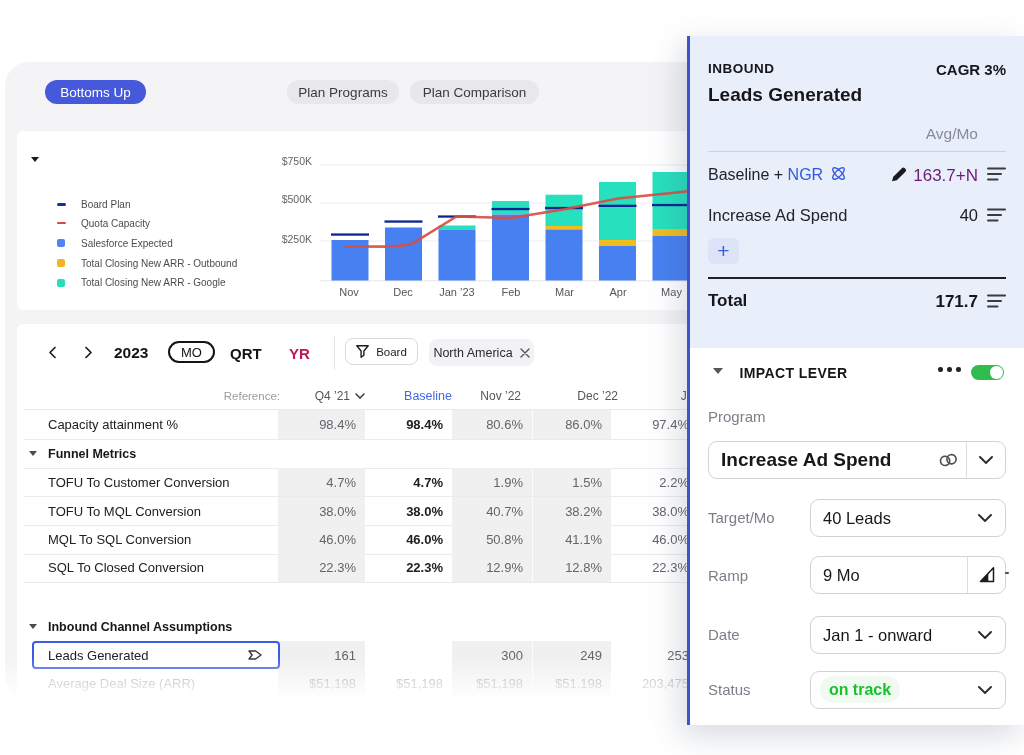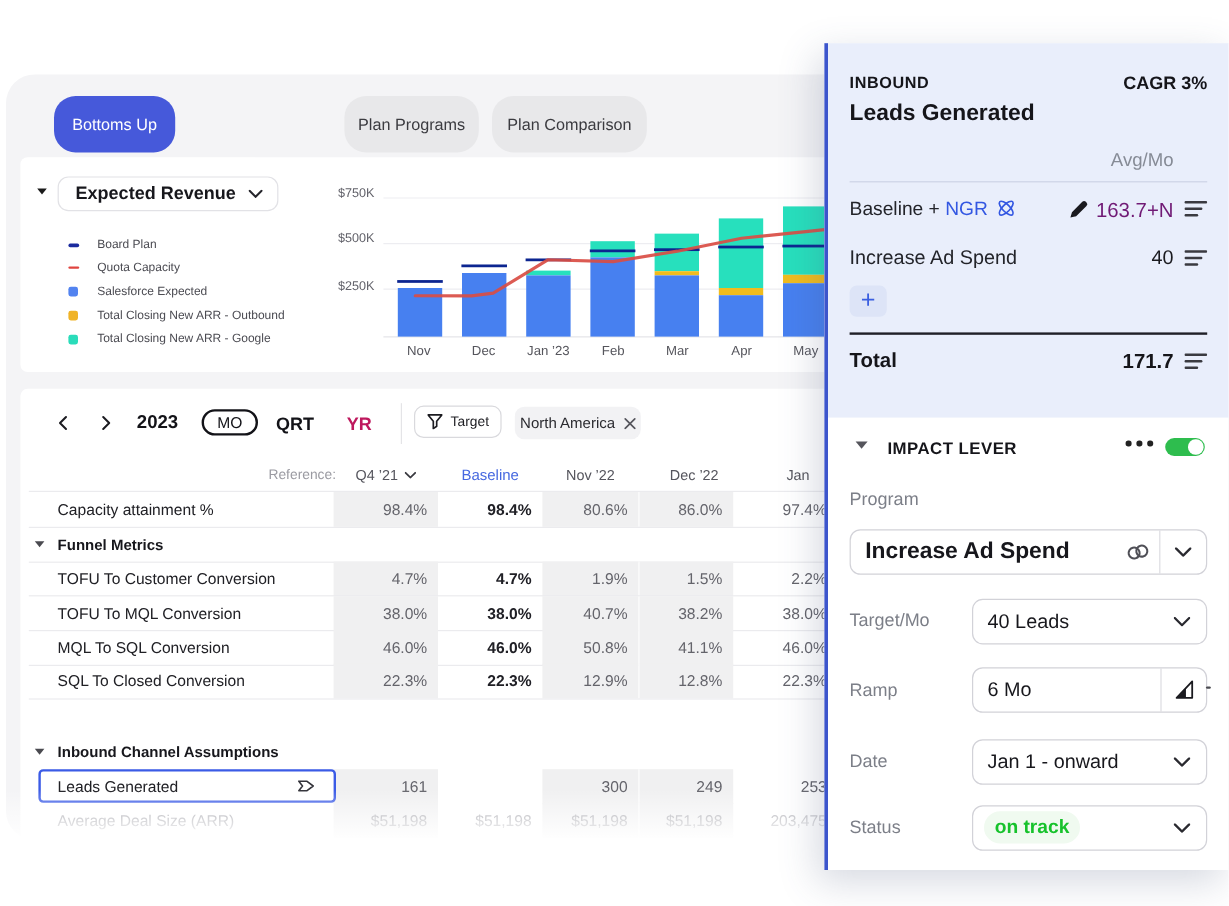--- a/index.html
+++ b/index.html
@@ -3,21 +3,21 @@
 <meta charset="utf-8">
 <style>
 *{margin:0;padding:0;box-sizing:border-box}
 svg{display:block}
 html,body{width:1024px;height:755px;background:#fff;font-family:"Liberation Sans",sans-serif;-webkit-font-smoothing:antialiased}
 #page{position:relative;width:1024px;height:755px;overflow:hidden;background:#fff}
 .abs{position:absolute}
 
 #card{left:5px;top:62px;width:1014px;height:638px;background:#f4f4f6;border-radius:24px}
 
-.pill{top:80px;height:47px;border-radius:18px;display:flex;align-items:center;justify-content:center;font-size:13.5px;color:#3b3b40;background:#e8e8ea}
+.pill{top:80px;height:24px;border-radius:18px;display:flex;align-items:center;justify-content:center;font-size:13.5px;color:#3b3b40;background:#e8e8ea}
 #p1{left:45px;width:101px;background:#4659da;color:#fff}
 #p2{left:157px;width:115px}
 #p3{left:287px;width:112px}
 #p4{left:410px;width:129px}
 
 .wcard{background:#fff;border-radius:10px}
 #chartcard{left:16.5px;top:130.5px;width:1002px;height:179.5px;border-radius:6px}
 #tablecard{left:16.5px;top:324px;width:1002px;height:376px;border-radius:6px}
 
 #tri1{left:30.5px;top:157px;width:0;height:0;border-left:4px solid transparent;border-right:4px solid transparent;border-top:5.5px solid #1a1a1a}
@@ -27,21 +27,21 @@
 .ltx{position:absolute;left:81px}
 
 .axl{width:50px;text-align:right;font-size:10.5px;color:#63636b}
 
 .bold{font-weight:bold}
 #mo{left:168px;top:341px;width:47px;height:22px;border:2px solid #131318;border-radius:12px;display:flex;align-items:center;justify-content:center;font-weight:normal;font-size:13px;color:#131318}
 #tbdiv{left:334px;top:336px;width:1px;height:34px;background:#e4e4e7}
 #filter{left:345px;top:338px;width:73px;height:27px;border:1px solid #d9d9dd;border-radius:8px;background:#fff;display:flex;align-items:center;justify-content:center;gap:7px;font-size:11.5px;color:#1c1c21}
 #natag{left:429px;top:339px;width:105px;height:27px;background:#f2f2f4;border-radius:8px;display:flex;align-items:center;justify-content:center;gap:7px;font-size:12.5px;color:#2a2a2f;white-space:nowrap}
 
-.hl{font-size:12px;color:#55555d;position:absolute;top:383px;height:26px;display:flex;align-items:center;justify-content:center}
+.hl{font-size:12px;color:#55555d;position:absolute;top:383px;height:26px;display:flex;align-items:center;justify-content:flex-end}
 .rb{position:absolute;left:24px;width:666px;height:1px;background:#ebebee}
 .rl{position:absolute;left:48px;font-size:13px;color:#202025;display:flex;align-items:center;height:29px}
 .c{position:absolute;width:87px;height:29px;display:flex;align-items:center;justify-content:flex-end;padding-right:9px;font-size:13px;color:#64646b}
 .g{background:#f0f0f1}
 .bv{color:#202026;font-weight:bold}
 .cq{left:278px}.cb{left:365px}.cn{left:452px;width:80px}.cd{left:532px;width:79px;border-left:1px solid rgba(255,255,255,.8)}.cj{left:611px}
 .sect{position:absolute;left:48px;font-weight:bold;font-size:12.5px;color:#17171c;display:flex;align-items:center;height:29px}
 .stri{position:absolute;left:29px;width:0;height:0;border-left:4px solid transparent;border-right:4px solid transparent;border-top:5.5px solid #4a4a50}
 
 #panel{left:687px;top:36px;width:337px;height:689px;background:#fff;box-shadow:-6px 10px 30px rgba(70,80,120,.22)}
@@ -55,26 +55,20 @@
 </head>
 <body>
 <div id="page">
   <div class="abs" id="card"></div>
   <div class="abs pill" id="p1">Bottoms Up</div>
   <div class="abs pill" id="p4">Plan Comparison</div>
   <div class="abs pill" id="p3">Plan Programs</div>
 
   <div class="abs wcard" id="chartcard"></div>
   <div class="abs" id="tri1"></div>
-  <div class="abs" id="er">
-      <span>Expected Revenue</span>
-      <svg width="12" height="7" viewBox="0 0 12 7">
-        <path d="M1 1l5 5 5-5" fill="none" stroke="#26262c" stroke-width="1.7" stroke-linecap="round"></path>
-      </svg>
-    </div>
 
   <div class="abs lsw" style="top:203.2px">
       <div style="width:8.5px;height:2.4px;background:#1b2b9e;border-radius:2px"></div>
     </div>
   <div class="abs ltx leg" style="top:197.4px">Board Plan</div>
   <div class="abs lsw" style="top:222px">
       <div style="width:8.5px;height:2.4px;background:#e04540;border-radius:2px"></div>
     </div>
   <div class="abs ltx leg" style="top:216.2px">Quota Capacity</div>
   <div class="abs lsw" style="top:239.4px">
@@ -151,35 +145,35 @@
     </div>
   <div class="abs bold" style="left:114px;top:344px;font-size:15.5px;color:#131318">2023</div>
   <div class="abs" id="mo">MO</div>
   <div class="abs bold" style="left:230px;top:345px;font-size:15px;color:#131318">QRT</div>
   <div class="abs bold" style="left:289px;top:345px;font-size:15px;color:#be185d">YR</div>
   <div class="abs" id="tbdiv"></div>
   <div class="abs" id="filter">
       <svg width="13" height="13" viewBox="0 0 13 13">
         <path d="M.8.8h11.4L7.9 6v4.2l-2.8 2V6z" fill="none" stroke="#1c1c21" stroke-width="1.4" stroke-linejoin="round"></path>
       </svg>
-      <span>Target</span>
+      <span>Board</span>
     </div>
   <div class="abs" id="natag">
       <span>North America</span>
       <svg width="10" height="10" viewBox="0 0 10 10">
         <path d="M1 1l8 8M9 1l-8 8" stroke="#55555c" stroke-width="1.4" stroke-linecap="round"></path>
       </svg>
     </div>
 
   <div class="hl" style="left:200px;width:80px;justify-content:flex-end;color:#9b9ba2;font-size:11.5px">Reference:</div>
   <div class="hl" style="left:278px;width:87px;gap:5px">Q4 ’21 <svg width="10" height="6" viewBox="0 0 10 6">
         <path d="M1 1l4 4 4-4" fill="none" stroke="#3a3a40" stroke-width="1.5" stroke-linecap="round"></path>
       </svg></div>
   <div class="hl" style="left:365px;width:87px;color:#4668e0;font-size:12.5px">Baseline</div>
-  <div class="hl" style="left:452px;width:80px">Nov ’22</div>
+  <div class="hl" style="left:441px;width:80px">Nov ’22</div>
   <div class="hl" style="left:539px;width:79px">Dec ’22</div>
   <div class="hl" style="left:630px;width:70px">Jan</div>
 
   <div id="rows">
     <div class="rb" style="top:409px"></div>
 
     <div class="rl" style="top:410px">Capacity attainment %</div>
     <div class="abs c g cq" style="top:410px">98.4%</div>
     <div class="abs c bv cb" style="top:410px">98.4%</div>
     <div class="abs c g cn" style="top:410px">80.6%</div>
@@ -338,21 +332,21 @@
     <div class="abs ddl" style="left:810px;top:499px;width:196px"></div>
     <div class="abs" style="left:823px;top:509px;font-size:16.5px;color:#17171c">40 Leads</div>
     <div class="abs" style="left:978px;top:514px">
         <svg width="14" height="8" viewBox="0 0 14 8">
           <path d="M1 1l6 6 6-6" fill="none" stroke="#2a2a30" stroke-width="1.9" stroke-linecap="round"></path>
         </svg>
       </div>
 
     <div class="lbl" style="top:567px">Ramp</div>
     <div class="abs ddl" style="left:810px;top:556px;width:196px"></div>
-    <div class="abs" style="left:823px;top:566px;font-size:16.5px;color:#17171c">6 Mo</div>
+    <div class="abs" style="left:823px;top:566px;font-size:16.5px;color:#17171c">9 Mo</div>
     <div class="abs" style="left:967px;top:557px;width:1px;height:36px;background:#dcdce1"></div>
     <div class="abs" style="left:979px;top:566px">
         <svg width="16" height="17" viewBox="0 0 16 17">
           <path d="M1.5 15.5h13V1.8z" fill="#fff" stroke="#1a1a1f" stroke-width="1.5" stroke-linejoin="round"></path>
           <path d="M2.5 15 L9.3 15 L9.3 7.2 Z" fill="#1a1a1f"></path>
         </svg>
       </div>
     <div class="abs" style="left:1004.5px;top:571.5px;width:4.5px;height:2px;background:#4a4a50;border-radius:1px"></div>
 
     <div class="lbl" style="top:626px">Date</div>

